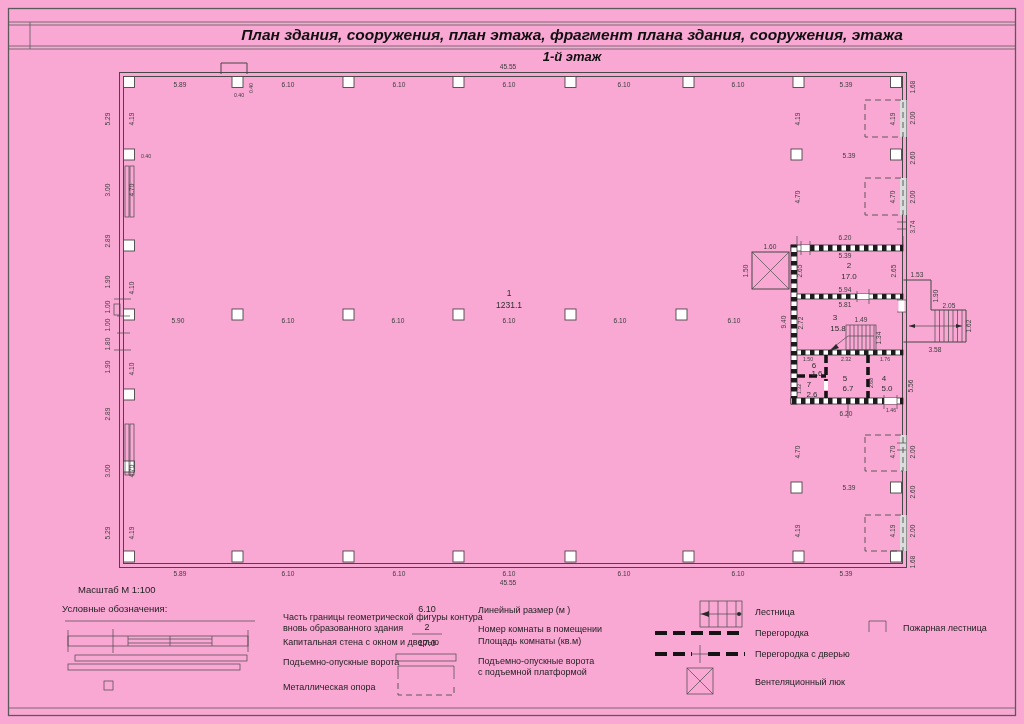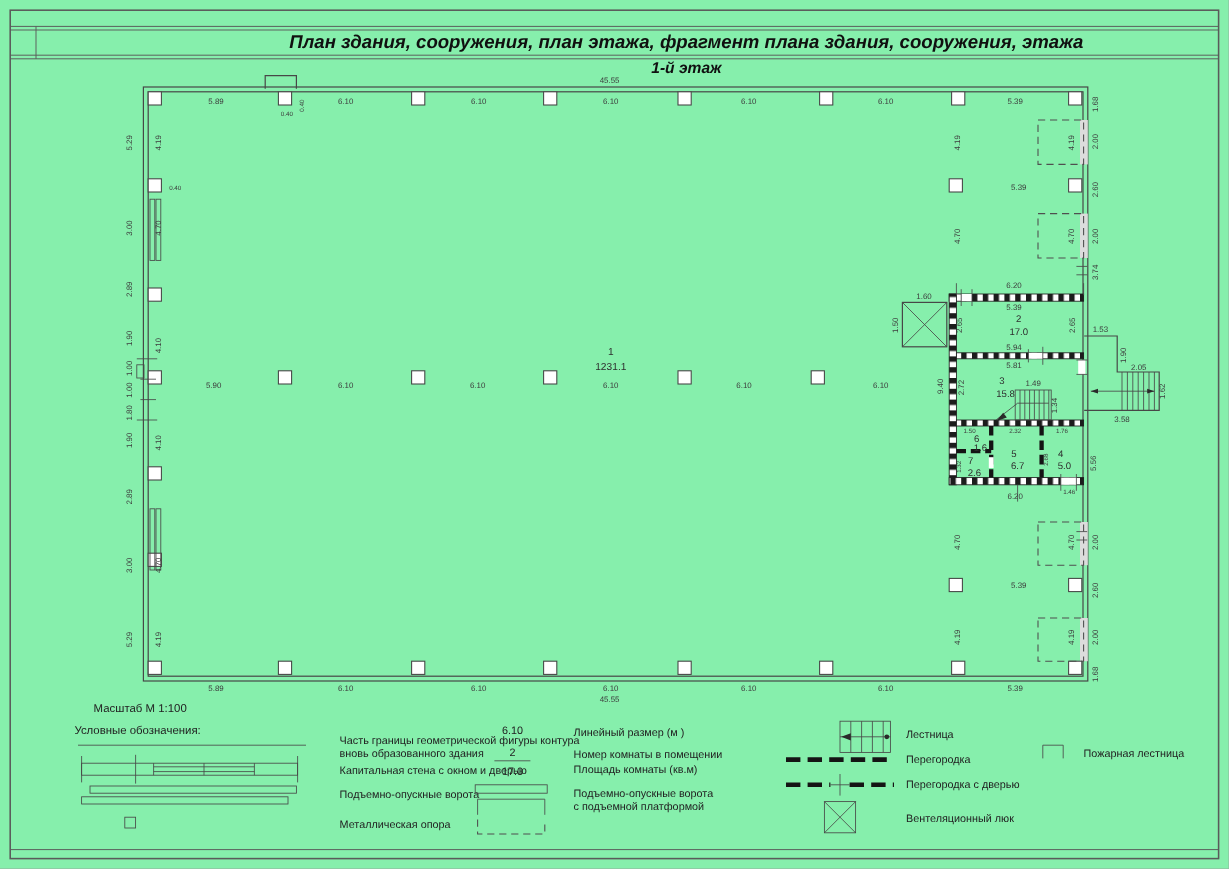--- a/index.html
+++ b/index.html
@@ -1,16 +1,16 @@
 <!DOCTYPE html>
 <html><head>
 <meta charset="utf-8">
 <style>
   html,body{margin:0;padding:0;background:#9a9a9a;}
-  .page{position:relative;width:1024px;height:724px;background:#86efac;margin:0 auto;
+  .page{position:relative;width:1024px;height:724px;background:#f9a8d4;margin:0 auto;
         font-family:"Liberation Sans",sans-serif;overflow:hidden;}
   svg{position:absolute;left:0;top:0;}
   svg text{font-family:"Liberation Sans",sans-serif;fill:#333;}
   .ttl{font-size:15.5px;font-weight:bold;font-style:italic;fill:#101010;}
   .sub{font-size:13px;font-weight:bold;font-style:italic;fill:#101010;}
   .cap{font-size:9.5px;fill:#222;}
   .leg{font-size:9px;fill:#222;}
   .dim{font-size:6.6px;fill:#3c3c3c;}
   .dim-sm{font-size:5.2px;fill:#3c3c3c;}
   .room{font-size:8px;fill:#2e2e2e;}

